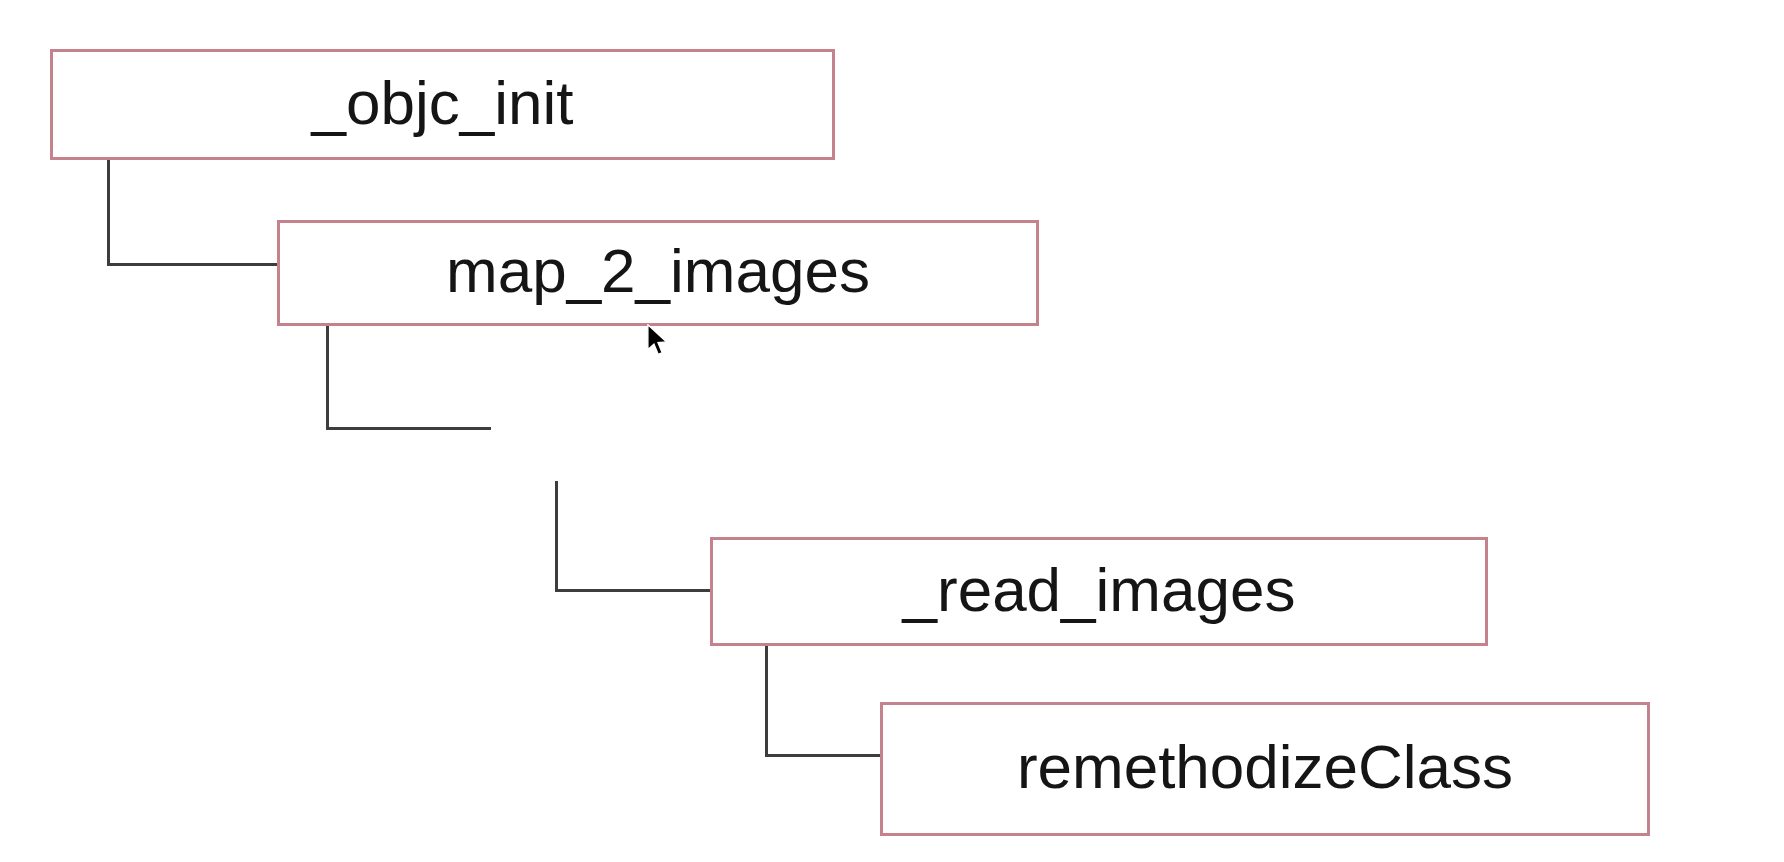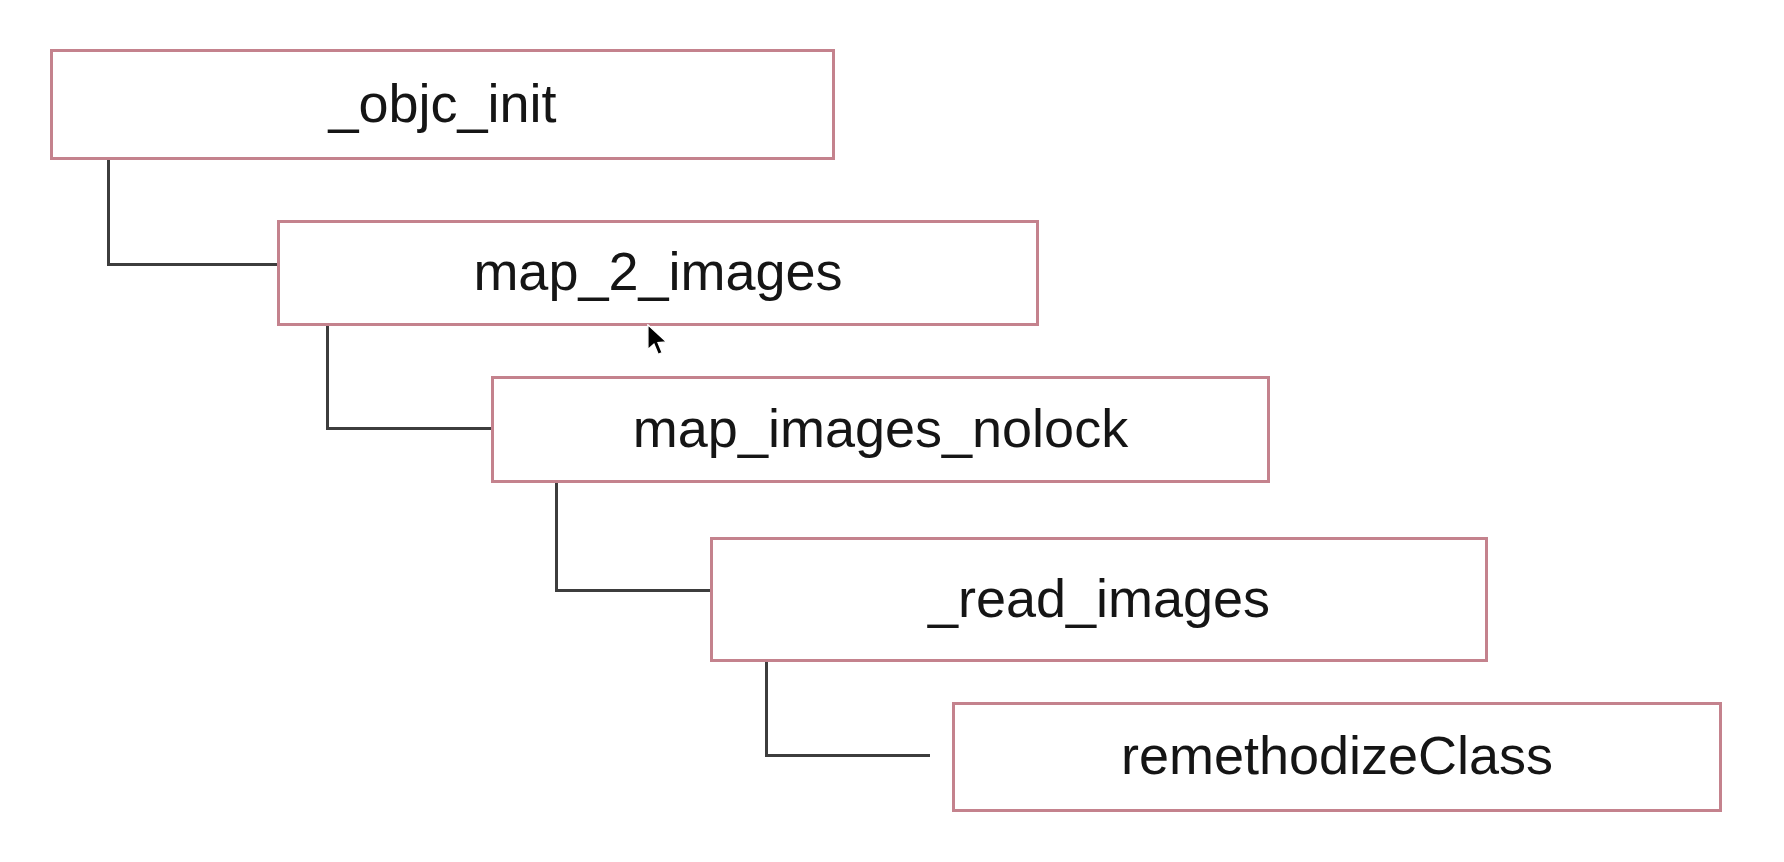--- a/index.html
+++ b/index.html
@@ -19,21 +19,21 @@
     position: absolute;
     box-sizing: border-box;
     background: var(--box-fill, #ffffff);
     border: 3px solid var(--box-border, #c4828d);
     display: flex;
     align-items: center;
     justify-content: center;
     z-index: 2;
   }
   .node span {
-    font-size: 54px;
+    font-size: 62px;
     line-height: 1;
     color: var(--text-color, #151515);
     white-space: nowrap;
     transform: translateY(-2px);
   }
   .connector {
     position: absolute;
     box-sizing: border-box;
     border-left: 3px solid var(--line-color, #3d3d3d);
     border-bottom: 3px solid var(--line-color, #3d3d3d);
@@ -53,27 +53,24 @@
   <div class="connector" style="left: 326px; top: 317px; width: 165px; height: 112.5px;"></div>
   <div class="connector" style="left: 555px; top: 481px; width: 155px; height: 110.5px;"></div>
   <div class="connector" style="left: 765px; top: 644px; width: 165px; height: 113px;"></div>
 
   <div class="node" style="left: 50px; top: 49px; width: 785px; height: 111px;">
     <span>_objc_init</span>
   </div>
   <div class="node" style="left: 277px; top: 220px; width: 762px; height: 106px;">
     <span>map_2_images</span>
   </div>
-  <div class="node" style="left: 491px; top: 376px; width: 779px; height: 107px;">
-    <span>map_images_nolock</span>
-  </div>
-  <div class="node" style="left: 710px; top: 537px; width: 778px; height: 125px;">
+  <div class="node" style="left: 710px; top: 537px; width: 778px; height: 109px;">
     <span>_read_images</span>
   </div>
-  <div class="node" style="left: 952px; top: 702px; width: 770px; height: 110px;">
+  <div class="node" style="left: 880px; top: 702px; width: 770px; height: 134px;">
     <span>remethodizeClass</span>
   </div>
 
   <svg class="cursor" width="22" height="32" viewBox="0 0 13 19" style="left: 647px; top: 324px;">
     <path class="cursor-path" d="M0.5 0.5 L0.5 15.2 L4.1 11.9 L6.6 18 L9.0 17 L6.5 11 L11.6 10.7 Z" fill="#000000" stroke="#ffffff" stroke-width="0.8"></path>
   </svg>
 
 </div>
 
 </body></html>

